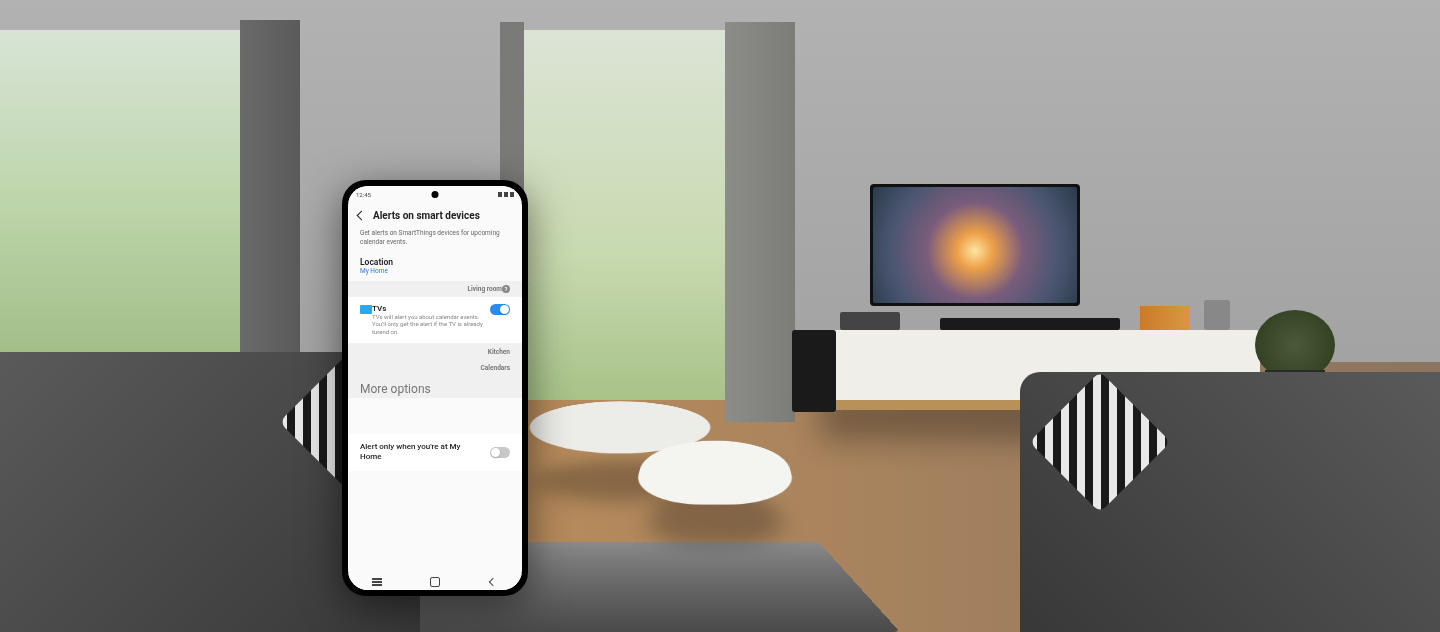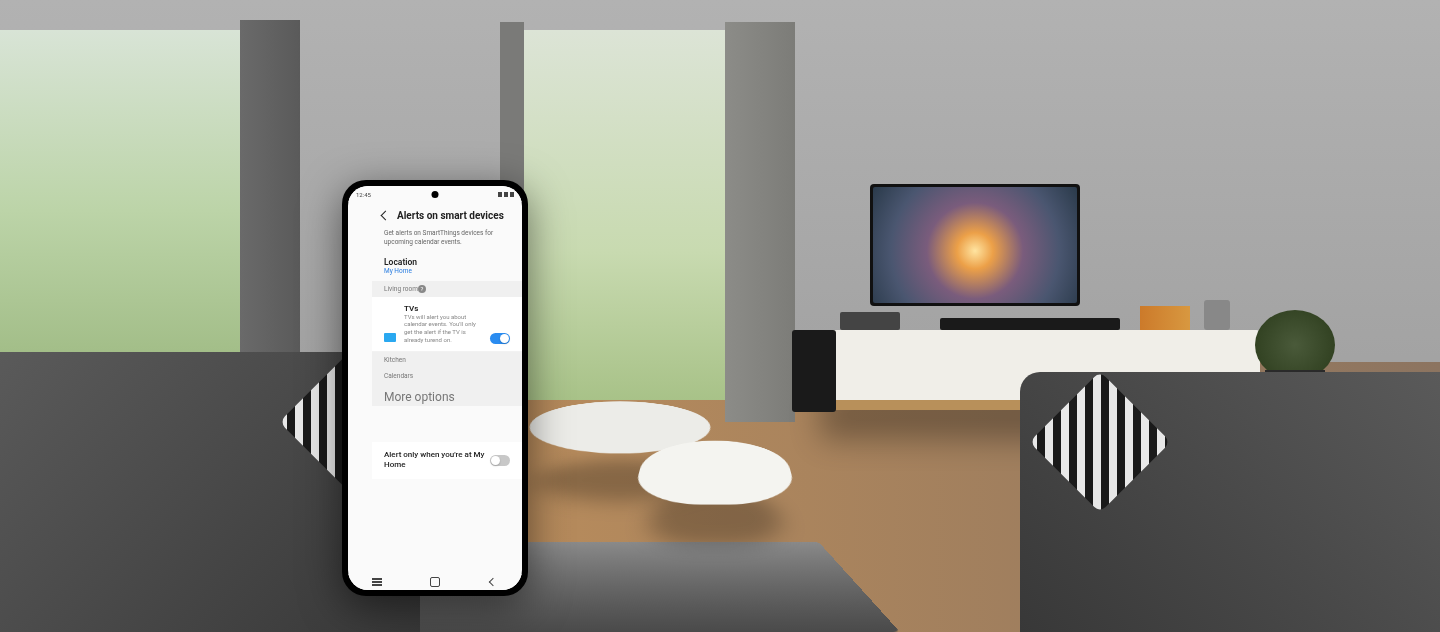--- a/index.html
+++ b/index.html
@@ -42,34 +42,34 @@
 
 
 .phone { position:absolute; left:342px; top:180px; width:186px; height:416px; background:#000; border-radius:24px; padding:6px; box-shadow:0 10px 40px rgba(0,0,0,.5); }
 .screen { width:100%; height:100%; background:#fafafa; border-radius:20px; overflow:hidden; position:relative; font-size:8px; color:#222; }
 .notch { position:absolute; top:5px; left:50%; transform:translateX(-50%); width:7px; height:7px; background:#000; border-radius:50%; z-index:5; }
 
 .status-bar { position:absolute; top:0; left:0; right:0; height:16px; display:flex; justify-content:space-between; align-items:center; padding:0 8px; font-size:6px; color:#444; background:#fafafa; z-index:4; }
 .status-icons { display:flex; gap:2px; align-items:center; }
 .status-icons span { width:4px; height:5px; background:#444; display:block; }
 
-.app { position:absolute; top:16px; left:0; right:0; bottom:16px; overflow:hidden;padding-left:24px; }
+.app { position:absolute; top:16px; left:0; right:0; bottom:16px; overflow:hidden; }
 .app-header { display:flex; align-items:center; gap:8px; padding:8px 10px; }
 .app-header .back { width:7px; height:7px; border-left:1.5px solid #222; border-bottom:1.5px solid #222; transform:rotate(45deg); }
 .app-header .title { font-weight:700; font-size:10px; }
 
 .desc { padding:0 12px 6px; font-size:6.5px; color:#666; line-height:1.35; }
 .loc-block { padding:4px 12px 6px; }
 .loc-label { font-size:8.5px; font-weight:600; color:#222; }
 .loc-val { font-size:6.5px; color:#2a7de0; }
 
-.section-hd { display:flex; justify-content:flex-start; align-items:center; padding:4px 12px; background:#f0f0f0; font-size:6.5px; color:#777; }
+.section-hd { display:flex; justify-content:flex-end; align-items:center; padding:4px 12px; background:#f0f0f0; font-size:6.5px; color:#777;font-weight:bold; }
 .help-dot { width:8px; height:8px; border-radius:50%; background:#888; color:#fff; font-size:6px; text-align:center; line-height:8px; }
 
-.row { display:flex; align-items:flex-end; gap:8px; padding:7px 12px; background:#fff; border-bottom:1px solid #f2f2f2; }
+.row { display:flex; align-items:flex-start; gap:0; padding:7px 12px; background:#fff; border-bottom:1px solid #f2f2f2; }
 .row .icon-slot { width:12px; height:12px; flex-shrink:0; display:flex; align-items:center; justify-content:center; }
 .row .body { flex:1; min-width:0; }
 .row .ttl { font-size:8px; font-weight:600; color:#222; }
 .row .sub { position:static; width:auto; height:auto; background:none; font-size:6px; color:#888; line-height:1.3; }
 .tv-ic { width:12px; height:9px; background:#2aa8f0; border-radius:1px; }
 .sp-ic { width:9px; height:12px; background:#2a4a2a; border-radius:1px; }
 .chk { width:10px; height:10px; border-radius:50%; background:#1a7de0; position:relative; }
 .chk::after { content:""; position:absolute; left:2.5px; top:2px; width:3px; height:4px; border-right:1.5px solid #fff; border-bottom:1.5px solid #fff; transform:rotate(45deg); }
 .cal-dot { width:5px; height:5px; border-radius:50%; background:#f0a020; margin-left:2px; }
 .sq-ic { width:10px; height:10px; background:#e8a030; border-radius:2px; position:relative; }

